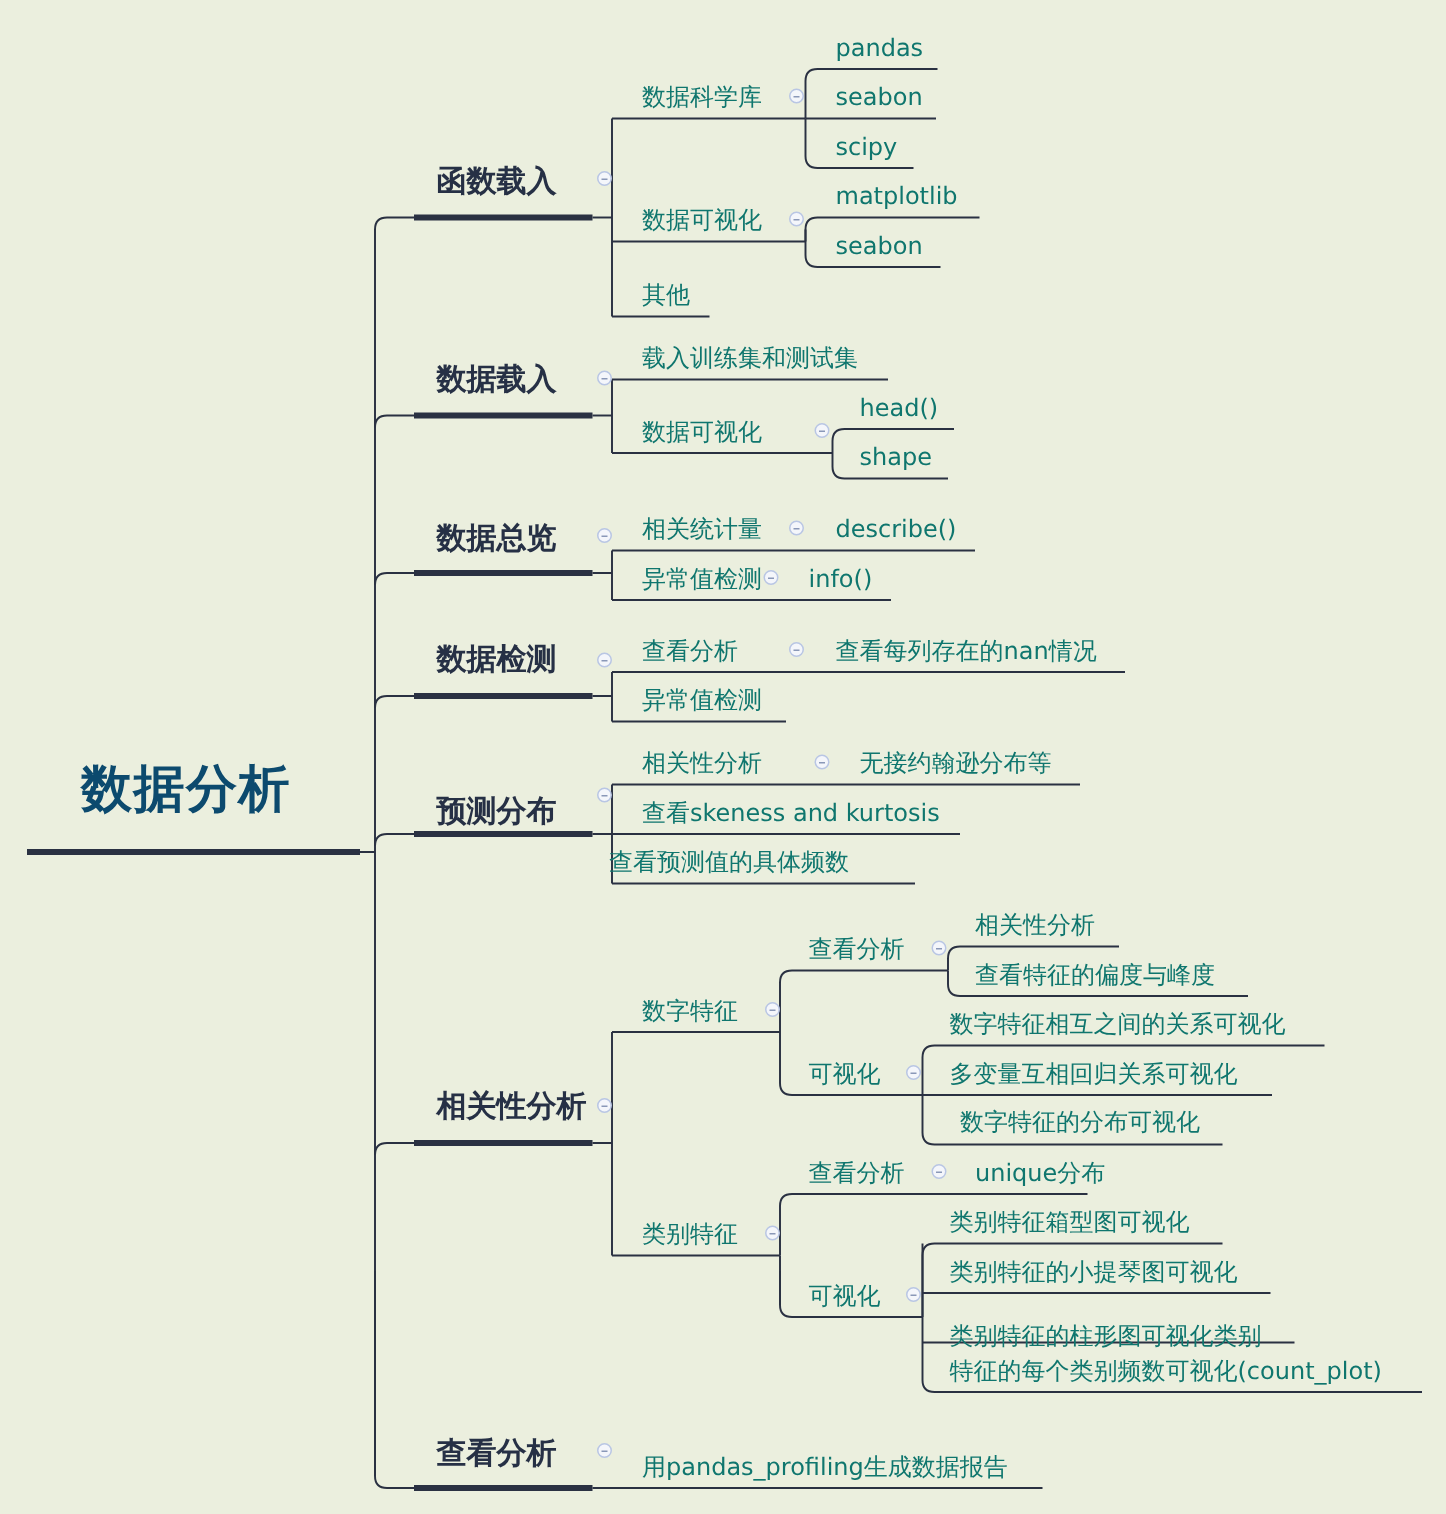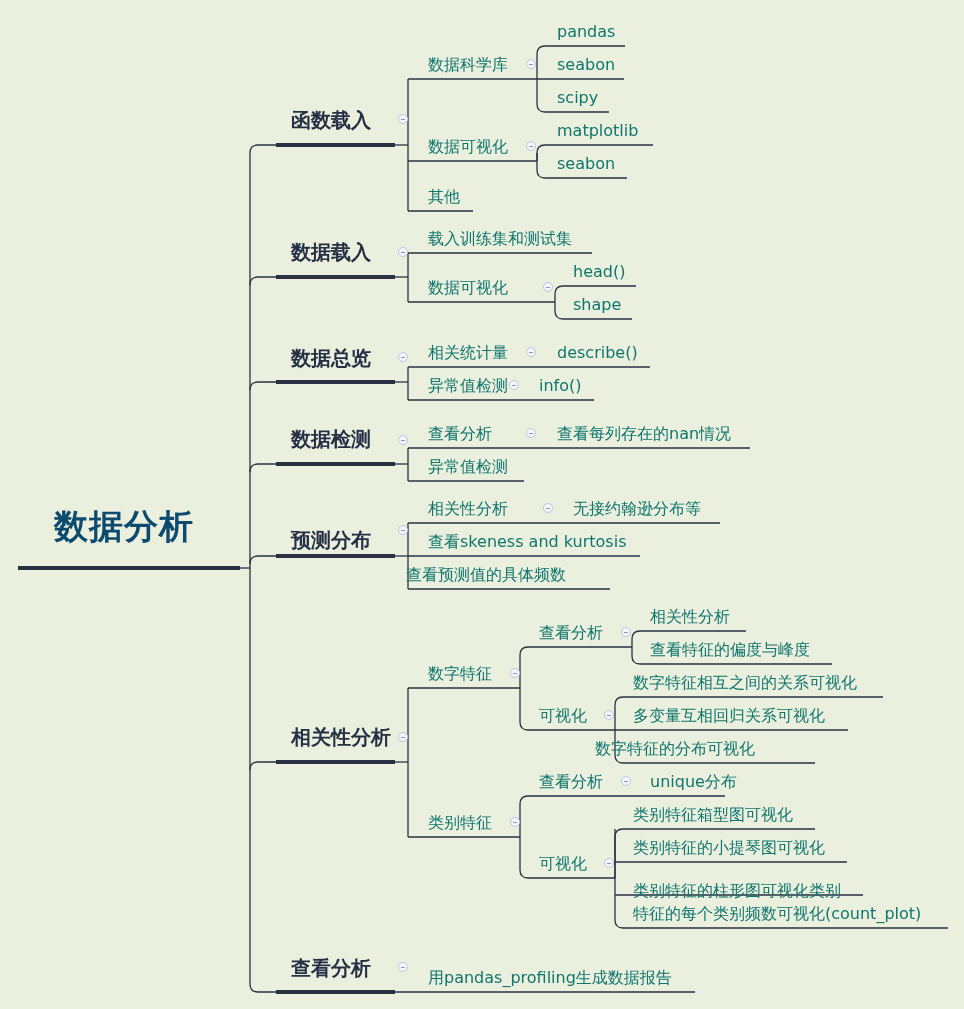--- a/index.html
+++ b/index.html
@@ -152,21 +152,21 @@
 <div class="t" style="left:428px;top:664px;">数字特征</div>
 <div class="col" style="left:510px;top:668px;"></div>
 <div class="t" style="left:539px;top:623px;">查看分析</div>
 <div class="col" style="left:621px;top:627px;"></div>
 <div class="t" style="left:650px;top:607px;">相关性分析</div>
 <div class="t" style="left:650px;top:640px;">查看特征的偏度与峰度</div>
 <div class="t" style="left:539px;top:706px;">可视化</div>
 <div class="col" style="left:604px;top:710px;"></div>
 <div class="t" style="left:633px;top:673px;">数字特征相互之间的关系可视化</div>
 <div class="t" style="left:633px;top:706px;">多变量互相回归关系可视化</div>
-<div class="t" style="left:595px;top:739px;">数字特征的分布可视化</div>
+<div class="t" style="left:640px;top:739px;font-family:Liberation Mono, monospace;">数字特征的分布可视化</div>
 
 <div class="t" style="left:428px;top:813px;">类别特征</div>
 <div class="col" style="left:510px;top:817px;"></div>
 <div class="t" style="left:539px;top:772px;">查看分析</div>
 <div class="col" style="left:621px;top:776px;"></div>
 <div class="t" style="left:650px;top:772px;">unique分布</div>
 <div class="t" style="left:539px;top:854px;">可视化</div>
 <div class="col" style="left:604px;top:858px;"></div>
 <div class="t" style="left:633px;top:805px;">类别特征箱型图可视化</div>
 <div class="t" style="left:633px;top:838px;">类别特征的小提琴图可视化</div>

